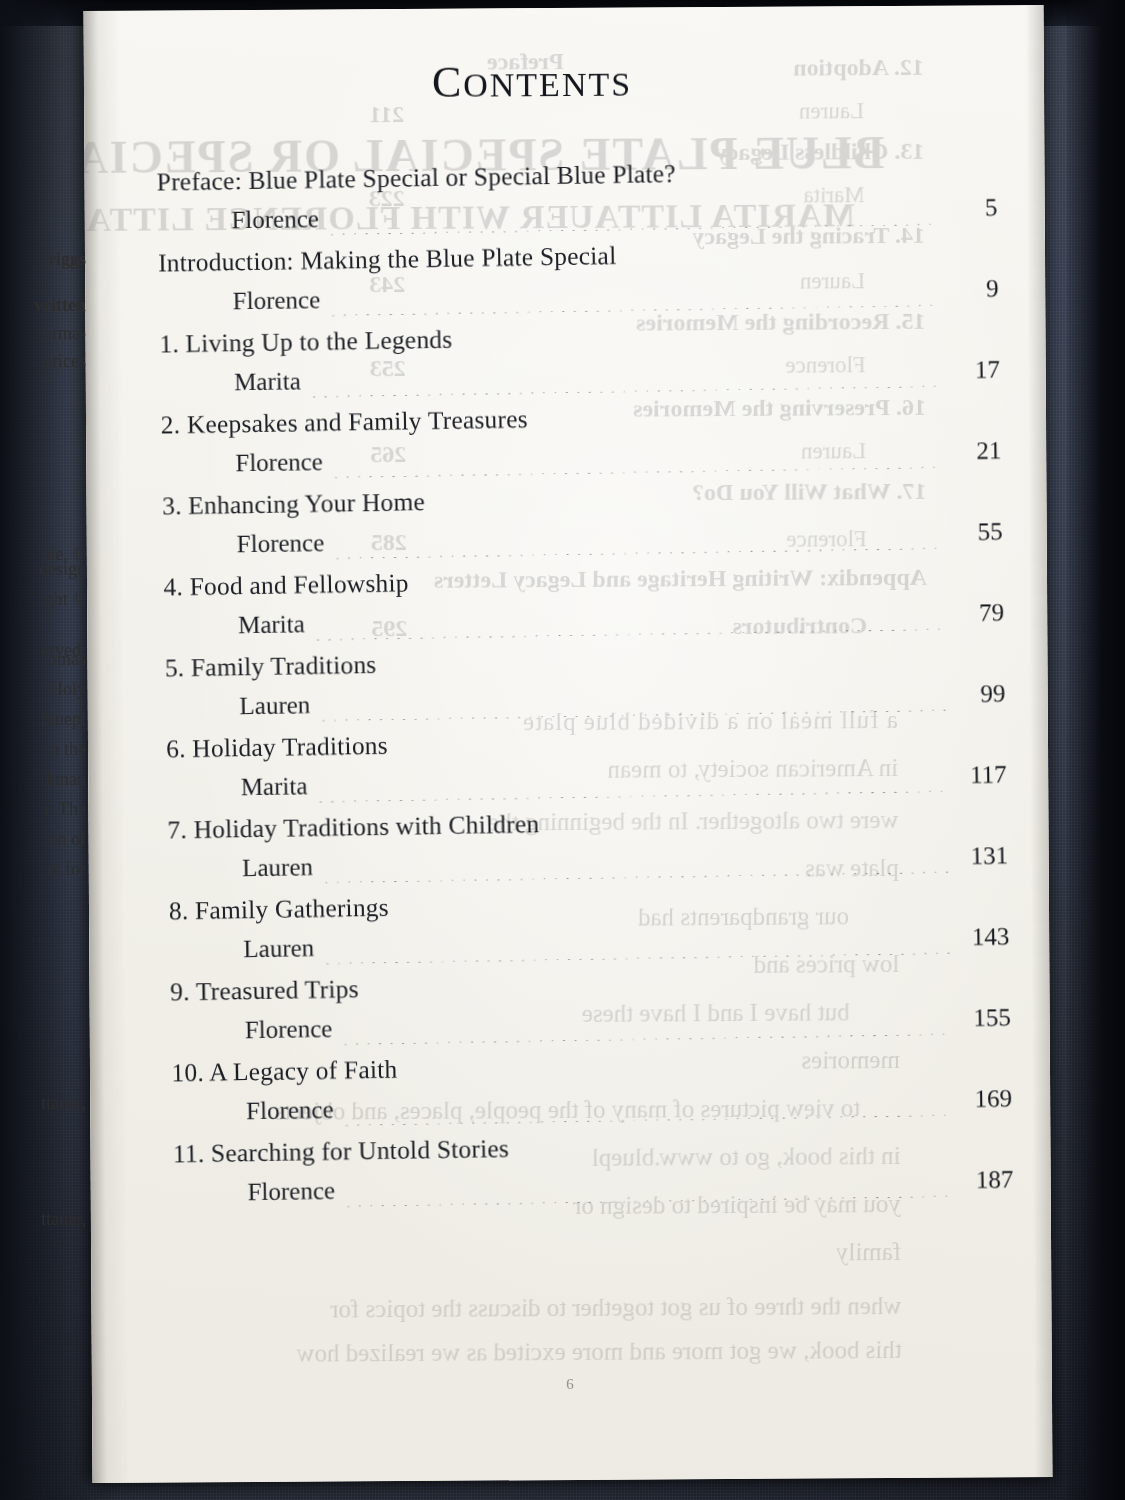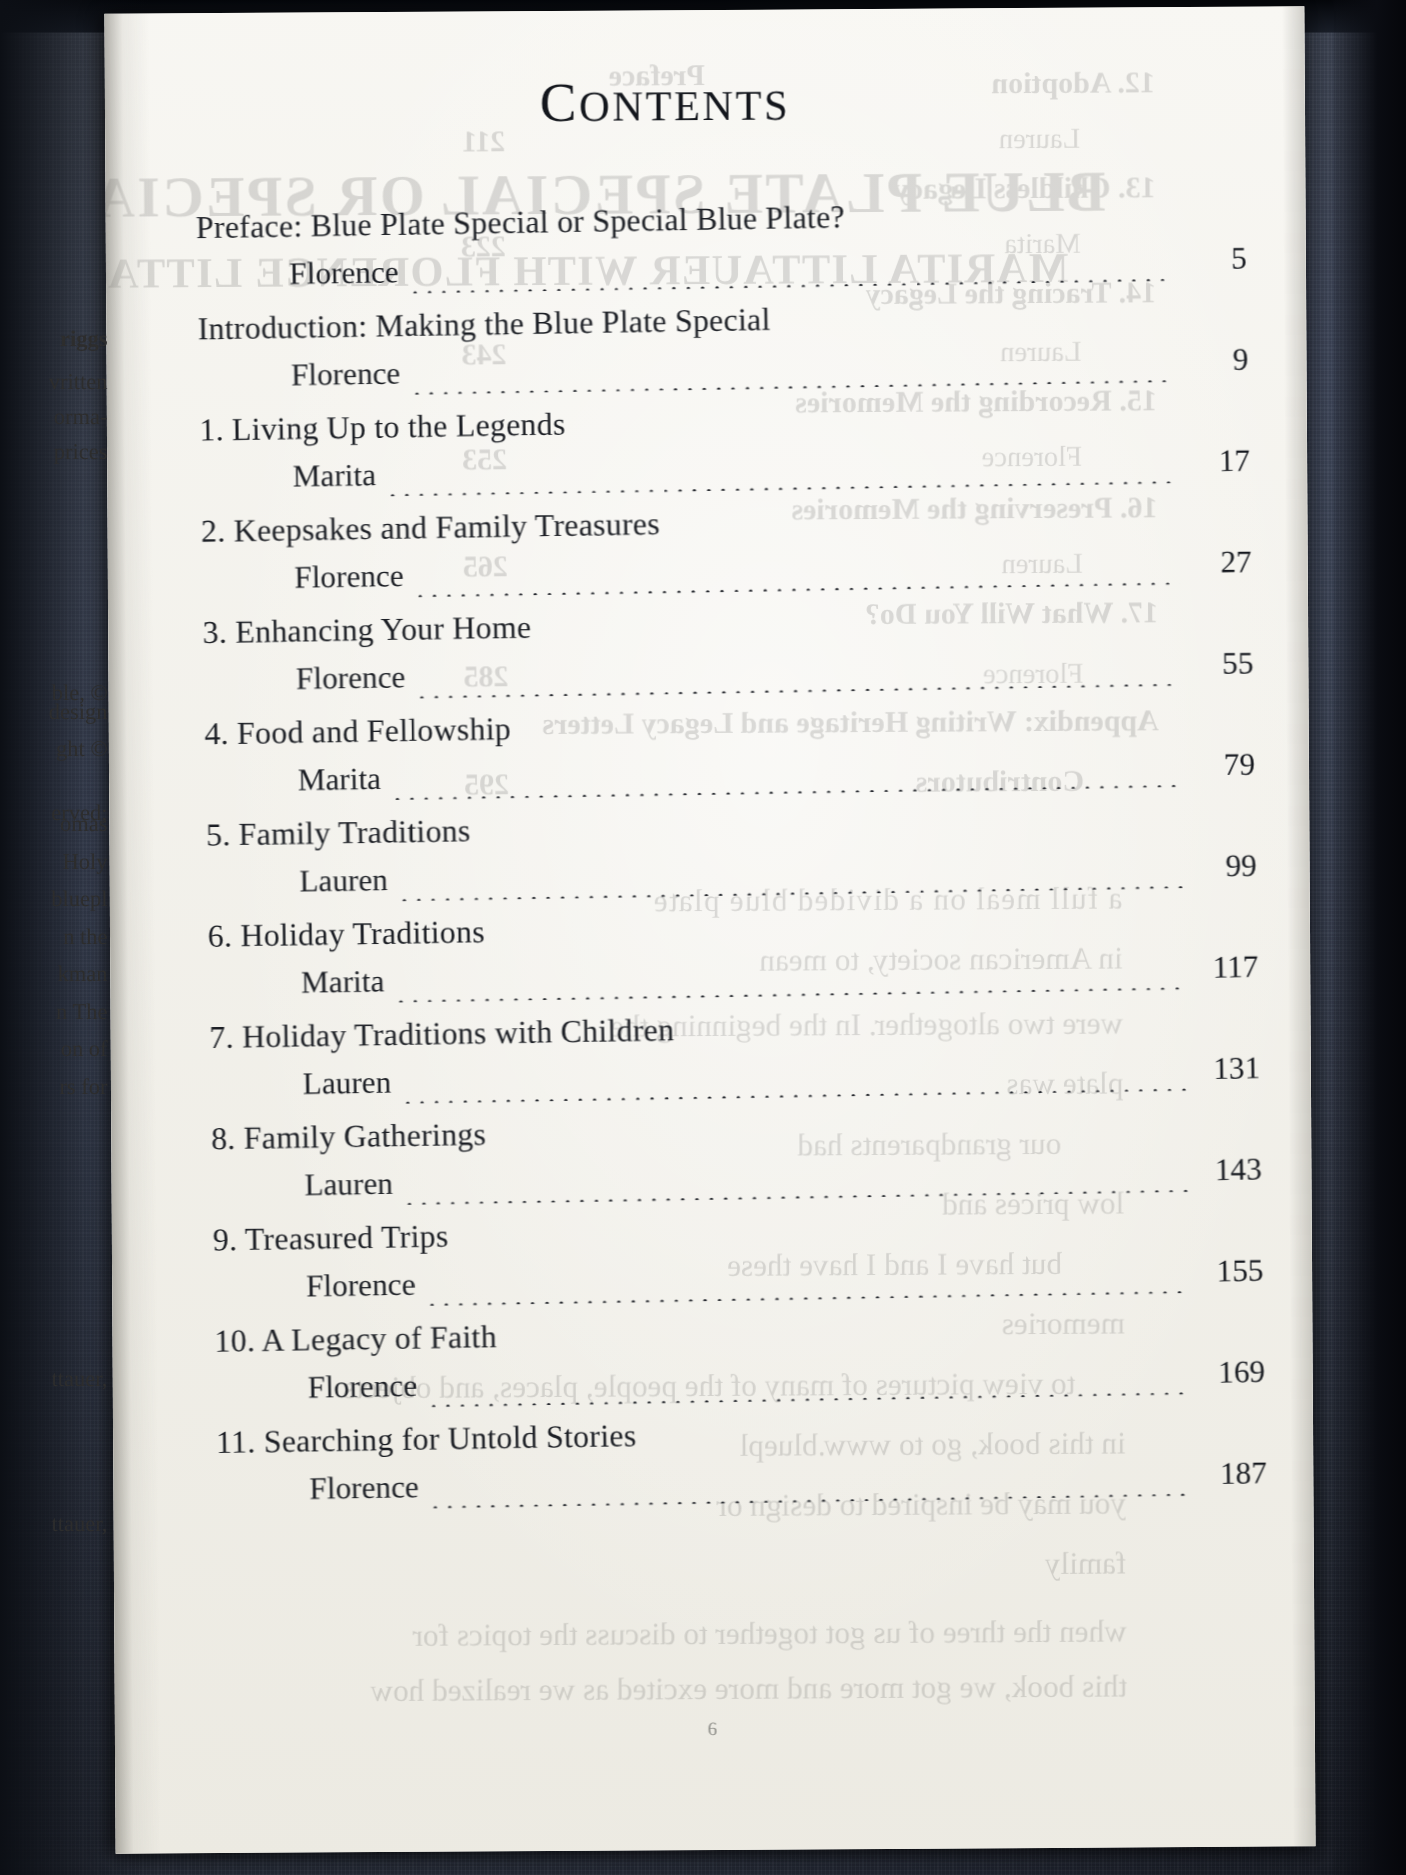--- a/index.html
+++ b/index.html
@@ -289,21 +289,21 @@
               <span class="author">Marita</span>
               <span class="dots">................................................................................</span>
               <span class="pageno">17</span>
             </div>
           </div>
           <div class="entry">
             <div class="entry-title">2. Keepsakes and Family Treasures</div>
             <div class="entry-line">
               <span class="author">Florence</span>
               <span class="dots">................................................................................</span>
-              <span class="pageno">27</span>
+              <span class="pageno">21</span>
             </div>
           </div>
           <div class="entry">
             <div class="entry-title">3. Enhancing Your Home</div>
             <div class="entry-line">
               <span class="author">Florence</span>
               <span class="dots">................................................................................</span>
               <span class="pageno">55</span>
             </div>
           </div>
@@ -371,22 +371,22 @@
               <span class="pageno">187</span>
             </div>
           </div>
         </div>
 
       <div class="folio">6</div>
     </div>
   </div>
 
   <div id="leftpage">
-    <div class="lp" style="top:136px;font-weight:bold;">riggs</div>
-    <div class="lp" style="top:170px;">vritten</div>
+    <div class="lp" style="top:124px;font-weight:bold;">riggs</div>
+    <div class="lp" style="top:170px;font-weight:bold;">vritten</div>
     <div class="lp" style="top:198px;">orma-</div>
     <div class="lp" style="top:226px;">prices</div>
     <div class="lp" style="top:404px;margin-top:15px;">ble, ©</div>
     <div class="lp" style="top:434px;">design</div>
     <div class="lp" style="top:464px;">ght ©</div>
     <div class="lp" style="top:494px;margin-top:21px;">erved;</div>
     <div class="lp" style="top:524px;">omas</div>
     <div class="lp" style="top:554px;">Holy</div>
     <div class="lp" style="top:584px;">bluepl</div>
     <div class="lp" style="top:614px;">n the</div>

